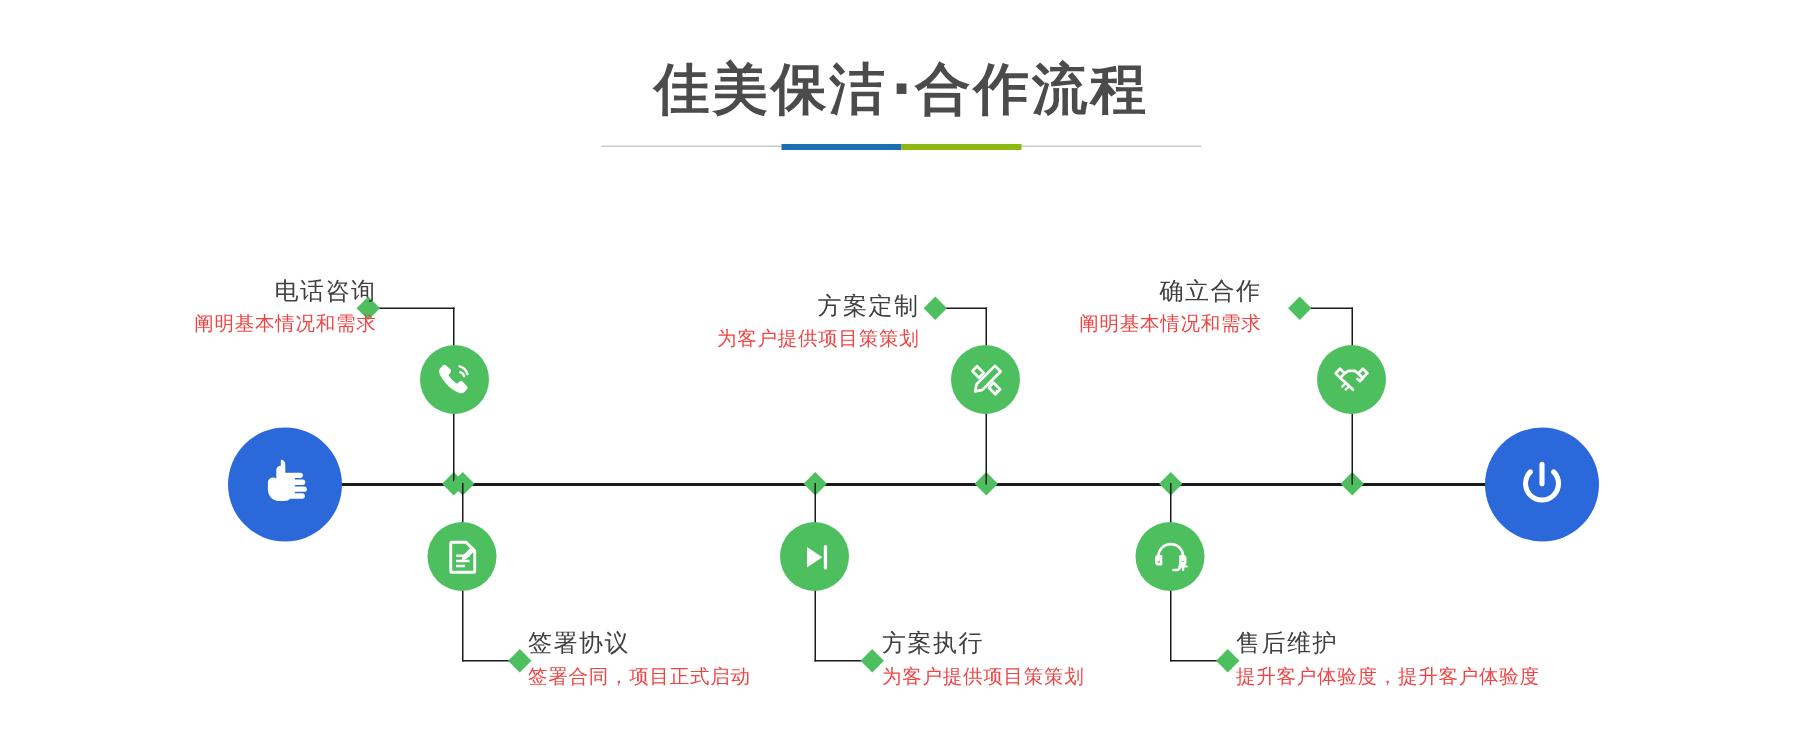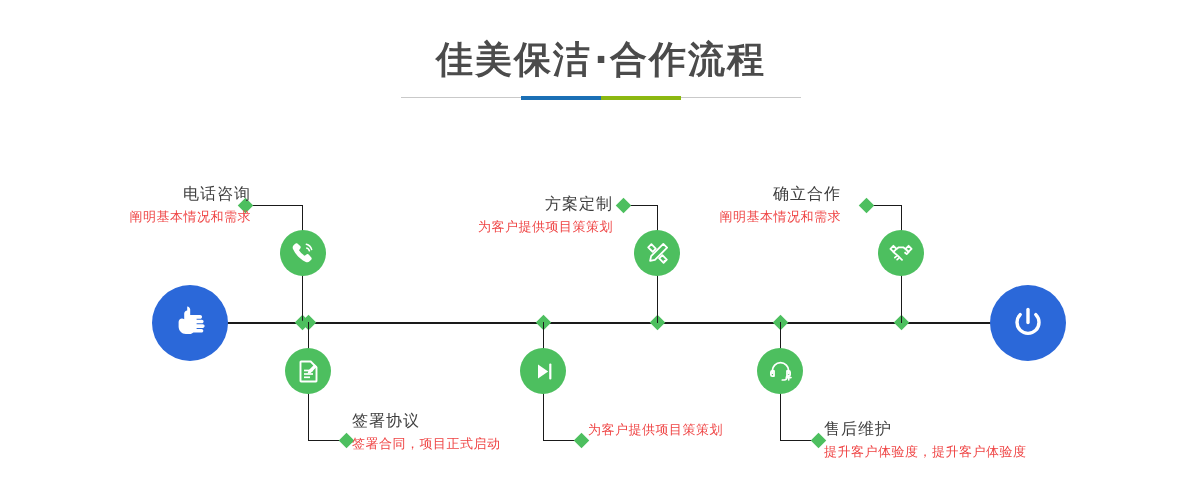--- a/index.html
+++ b/index.html
@@ -123,21 +123,21 @@
     <span>
       <svg width="27" height="27" viewBox="0 0 27 27">
         <path fill="none" stroke="#ffffff" stroke-width="1.9" d="M5.5 3.5h10.2l5.8 5.8V23a.5.5 0 0 1-.5.5H6a.5.5 0 0 1-.5-.5V4a.5.5 0 0 1 .5-.5z"></path>
         <line x1="9" y1="12.5" x2="18" y2="12.5" stroke="#ffffff" stroke-width="1.7"></line>
         <line x1="9" y1="16" x2="18" y2="16" stroke="#ffffff" stroke-width="1.7"></line>
         <line x1="9" y1="19.3" x2="15" y2="19.3" stroke="#ffffff" stroke-width="1.7"></line>
         <path fill="#ffffff" d="M19.6 6.2l2.4 2.4-6.3 6.3-3 .7.7-3z"></path>
       </svg>
     </span>
   </div>
-  <div class="lbl below" style="left:352px;top:261px;width:230px;font-family:Liberation Mono, monospace;">
+  <div class="lbl below" style="left:352px;top:268px;width:230px;">
     <div class="t">签署协议</div>
     <div class="d">签署合同，项目正式启动</div>
   </div>
 
   <div class="diamond" style="left:538px;top:167px;"></div>
   <div class="vline" style="left:520px;top:172px;height:0px;"></div>
   <div class="diamond" style="left:652px;top:167px;"></div>
   <div class="vline" style="left:657px;top:55px;height:118px;"></div>
   <div class="hline" style="left:623px;top:55px;width:35px;"></div>
   <div class="diamond" style="left:618px;top:50px;"></div>
@@ -162,20 +162,21 @@
   <div class="diamond" style="left:576px;top:285px;"></div>
   <div class="node" style="left:520px;top:198px;">
     <span>
       <svg width="27" height="27" viewBox="0 0 27 27">
         <path fill="#ffffff" d="M8 6.6v13.8l10.2-6.9z"></path>
         <rect fill="#ffffff" x="19.2" y="5.4" width="2.2" height="16.2" rx="1"></rect>
       </svg>
     </span>
   </div>
   <div class="lbl below" style="left:588px;top:268px;width:220px;">
+    <div class="t">方案执行</div>
     <div class="d">为客户提供项目策策划</div>
   </div>
 
   <div class="diamond" style="left:896px;top:167px;"></div>
   <div class="vline" style="left:901px;top:55px;height:118px;"></div>
   <div class="hline" style="left:866px;top:55px;width:36px;"></div>
   <div class="diamond" style="left:861px;top:50px;"></div>
   <div class="node" style="left:878px;top:80px;">
     <span>
       <svg width="28" height="28" viewBox="0 0 28 28">

